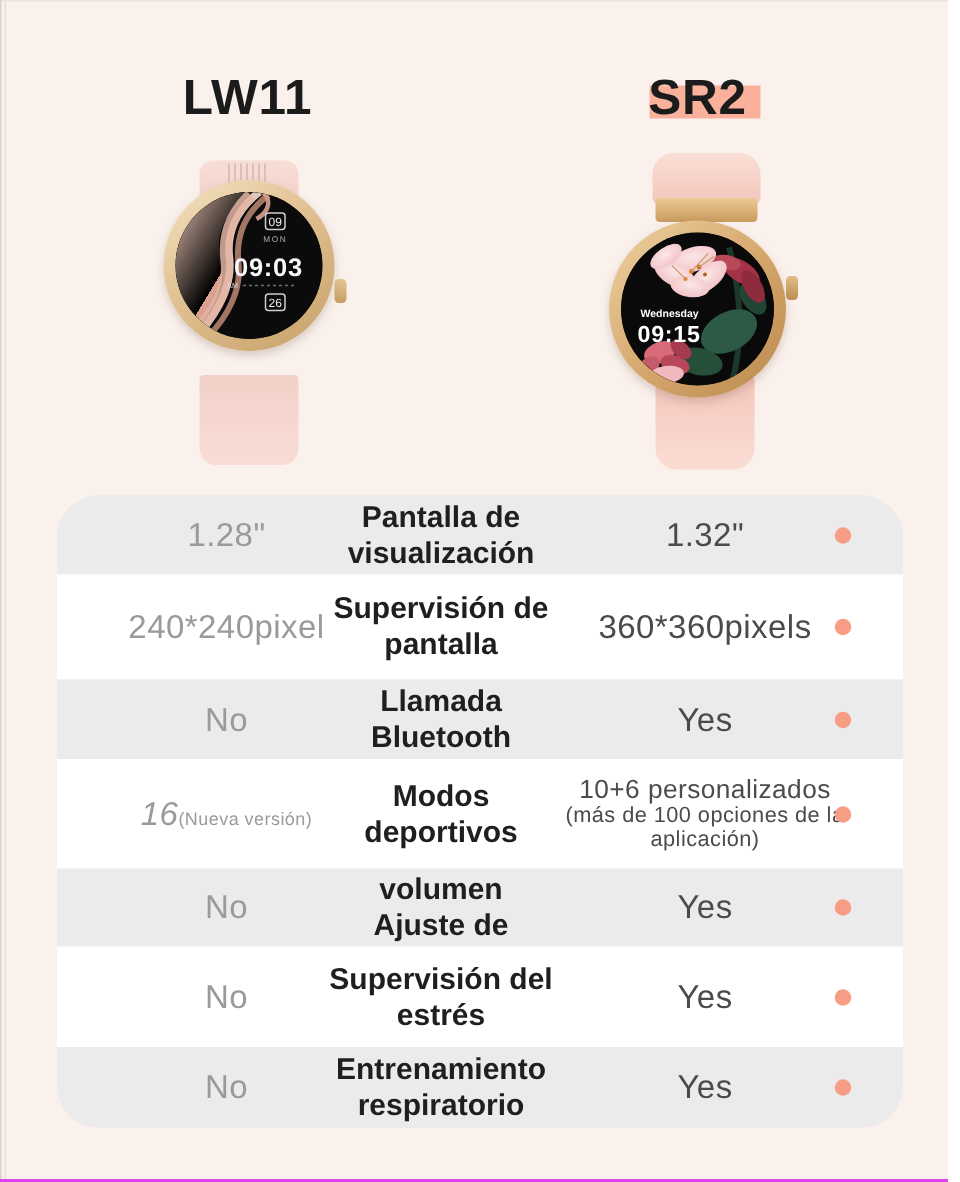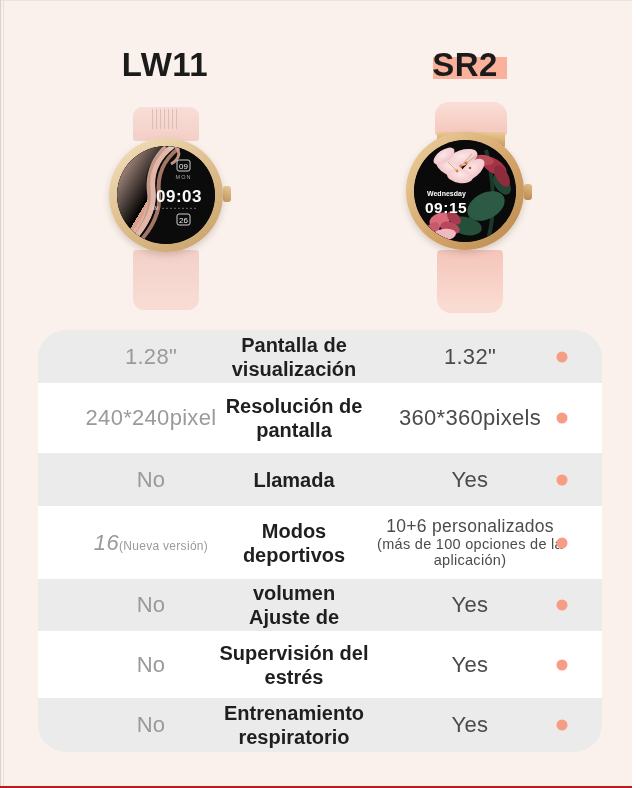--- a/index.html
+++ b/index.html
@@ -1,20 +1,20 @@
 <!DOCTYPE html>
 <html style="--background: #faf1ec; --row-gray: #ebebeb; --row-white: #ffffff; --accent-dot: #f79d85; --sr2-highlight: #f9b19c; --feature-color: #1f1f1f; --lw11-value-color: #9a9a9a; --sr2-value-color: #4b4b4b;"><head>
 <meta charset="utf-8">
 <style>
   html,body{margin:0;padding:0;}
   body{font-family:"Liberation Sans",sans-serif;}
   .page{
     position:relative;width:632px;height:788px;overflow:hidden;
     background:var(--background,#faf1ec);
-    border-bottom:2px solid #b91c1c;box-sizing:border-box;
+    border-bottom:2px solid #d946ef;box-sizing:border-box;
   }
   .edge-line-a{position:absolute;left:0;top:0;width:1px;height:100%;background:#dccfc8;}
   .edge-line-b{position:absolute;left:3px;top:0;width:1px;height:100%;background:#ecdfd8;}
   .edge-line-top{position:absolute;left:0;top:0;width:100%;height:1px;background:#e9e4e1;}
 
   
   .product-title{
     position:absolute;top:46px;transform:translateX(-50%);
     font-size:33px;font-weight:bold;color:#1b1b1b;letter-spacing:.5px;z-index:3;
   }
@@ -32,34 +32,34 @@
 
   .strap{position:absolute;background:linear-gradient(180deg,#f8ded7 0%,#f3d1c9 85%);}
   .lw11-strap-top{left:33px;top:7px;width:66px;height:34px;border-radius:9px 9px 3px 3px;}
   .lw11-strap-stripes{
     position:absolute;left:52px;top:9px;width:26px;height:20px;opacity:.85;
     background:repeating-linear-gradient(90deg,#d9bab3 0 1.5px,rgba(0,0,0,0) 1.5px 4px);
   }
   .lw11-strap-bottom{left:33px;top:150px;width:66px;height:60px;border-radius:3px 3px 11px 11px;
     background:linear-gradient(180deg,#f2d0c8 0%,#f8dcd4 90%);}
   .lw11-case{
-    position:absolute;left:9px;top:38px;width:114px;height:114px;border-radius:50%;
+    position:absolute;left:9px;top:20px;width:114px;height:114px;border-radius:50%;
     background:linear-gradient(145deg,#f4e3c2 0%,#e0c192 45%,#c69f66 100%);
     box-shadow:0 3px 6px rgba(120,90,70,.25);z-index:1;
   }
   .lw11-crown{position:absolute;left:123px;top:86px;width:8px;height:16px;border-radius:3px;
     background:linear-gradient(180deg,#e7c896,#c79c61);}
   .sr2-strap-top{left:35px;top:14px;width:72px;height:34px;border-radius:14px 14px 4px 4px;
     background:linear-gradient(180deg,#fadfd7 0%,#f5c8be 90%);}
   .sr2-lug{position:absolute;left:37px;top:44px;width:68px;height:16px;border-radius:3px;
     background:linear-gradient(180deg,#ecca95,#c89a5e);}
   .sr2-strap-bottom{left:37px;top:162px;width:66px;height:63px;border-radius:4px 4px 14px 14px;
     background:linear-gradient(180deg,#f4c5ba 0%,#fadbd2 90%);}
   .sr2-case{
-    position:absolute;left:6px;top:44px;width:118px;height:118px;border-radius:50%;
+    position:absolute;left:6px;top:59px;width:118px;height:118px;border-radius:50%;
     background:linear-gradient(135deg,#eed2a2 0%,#d4a56a 55%,#b9894e 100%);
     box-shadow:0 3px 6px rgba(120,90,70,.25);z-index:1;
   }
   .sr2-crown{position:absolute;left:124px;top:96px;width:8px;height:16px;border-radius:3px;
     background:linear-gradient(180deg,#e3bd85,#bd8e51);}
   .face{position:absolute;left:8px;top:8px;border-radius:50%;overflow:hidden;background:#0b0b0b;}
   .lw11-face{width:98px;height:98px;}
   .sr2-face{width:102px;height:102px;}
   .face svg{display:block;}
 
@@ -200,31 +200,32 @@
         <span class="block">Pantalla de</span>
         <span class="block">visualización</span>
       </div>
       <div class="cell cell-sr2">1.32"</div>
       <div class="dot"></div>
     </div>
 
     <div class="trow r2">
       <div class="cell cell-lw11">240*240pixel</div>
       <div class="cell cell-feature">
-        <span class="block">Resolución de</span>
+        <span class="block">Supervisión de</span>
         <span class="block">pantalla</span>
       </div>
       <div class="cell cell-sr2">360*360pixels</div>
       <div class="dot"></div>
     </div>
 
     <div class="trow gray r3">
       <div class="cell cell-lw11">No</div>
       <div class="cell cell-feature">
         <span class="block">Llamada</span>
+        <span class="block">Bluetooth</span>
       </div>
       <div class="cell cell-sr2">Yes</div>
       <div class="dot"></div>
     </div>
 
     <div class="trow r4">
       <div class="cell cell-lw11">
         <span class="main-num">16</span><span class="note-inline">(Nueva versión)</span>
       </div>
       <div class="cell cell-feature">

